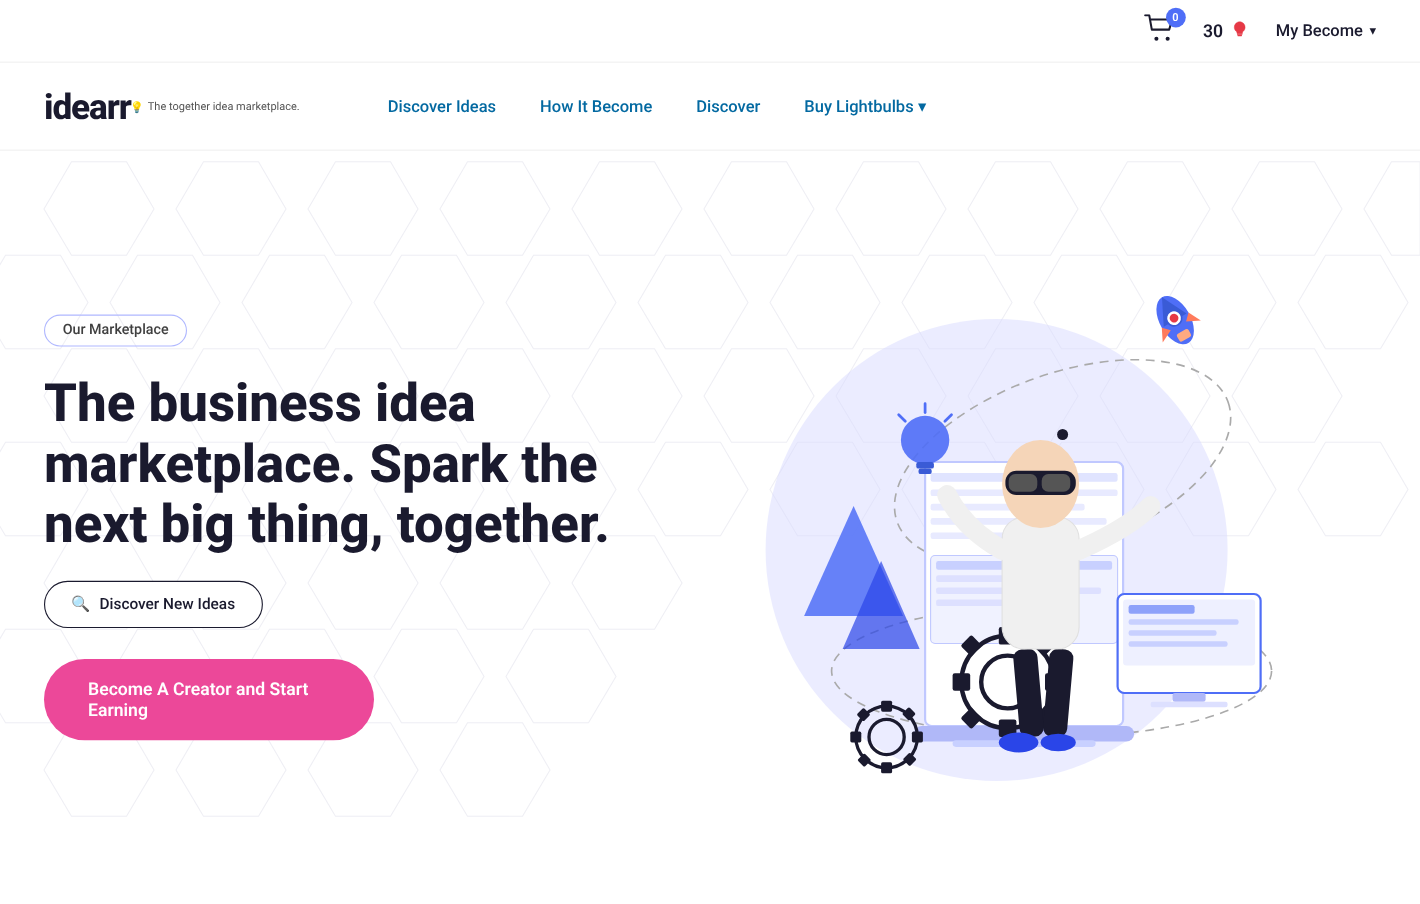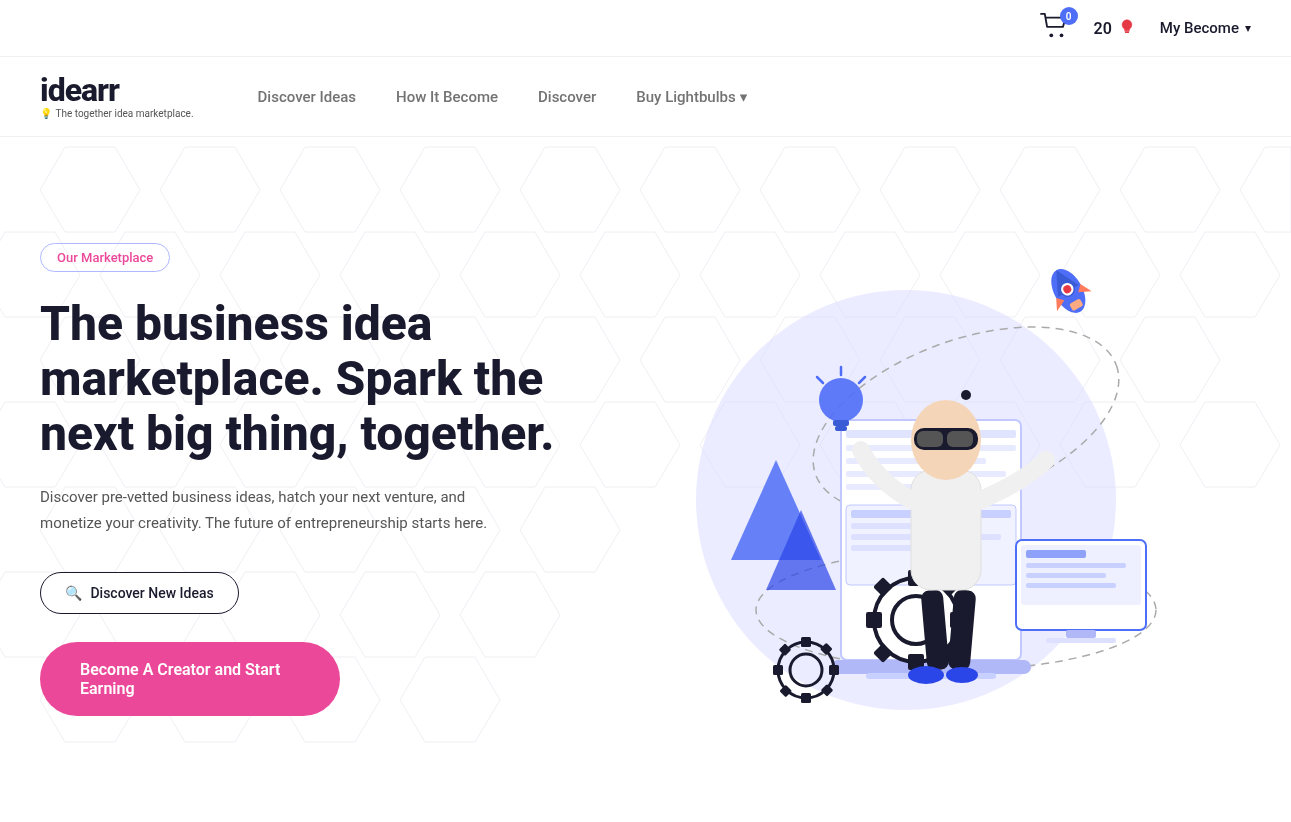--- a/index.html
+++ b/index.html
@@ -73,22 +73,22 @@
     
     .navbar {
       display: flex;
       align-items: center;
       padding: 0 40px;
       height: 80px;
       border-bottom: 1px solid #f0f0f0;
     }
     .logo-area {
       display: flex;
-      flex-direction: column;
-      margin-right: 64px;
+      flex-direction: row;
+      margin-right: 80px;
       text-decoration: none;
     }
     .logo-text {
       font-size: 32px;
       font-weight: 800;
       color: #1a1a2e;
       letter-spacing: -1px;
       line-height: 1;
     }
     .logo-tagline {
@@ -104,21 +104,21 @@
       font-size: 10px;
     }
     .nav-links {
       display: flex;
       align-items: center;
       gap: 40px;
       list-style: none;
     }
     .nav-links li a {
       text-decoration: none;
-      color: #737373;
+      color: #0369a1;
       font-size: 15px;
       font-weight: 500;
     }
     .nav-item-dropdown {
       display: flex;
       align-items: center;
       gap: 4px;
     }
 
     
@@ -151,21 +151,21 @@
       align-items: center;
     }
 
     
     .badge-pill {
       display: inline-block;
       border: 1.5px solid #b0b8ff;
       border-radius: 50px;
       padding: 6px 16px;
       font-size: 13px;
-      color: #ec4899;
+      color: #404040;
       font-weight: 500;
       margin-bottom: 24px;
     }
 
     
     .hero-heading {
       font-size: 48px;
       font-weight: 800;
       line-height: 1.15;
       color: #1a1a2e;
@@ -226,21 +226,21 @@
   <div class="cart-wrapper">
     <svg class="cart-icon-svg" viewBox="0 0 32 28" fill="none" xmlns="http://www.w3.org/2000/svg">
       <path d="M1 1h4l2.5 14h17l3-10H7" stroke="#1a1a2e" stroke-width="2" stroke-linecap="round" stroke-linejoin="round"></path>
       <circle cx="12" cy="24" r="2" fill="#1a1a2e"></circle>
       <circle cx="23" cy="24" r="2" fill="#1a1a2e"></circle>
     </svg>
     <div class="cart-badge">0</div>
   </div>
 
   <div class="lightbulb-count">
-    <span>20</span>
+    <span>30</span>
     <svg class="lightbulb-icon" viewBox="0 0 18 22" fill="none" xmlns="http://www.w3.org/2000/svg">
       <path d="M9 1C5.686 1 3 3.686 3 7c0 2.21 1.13 4.16 2.84 5.31L6 14h6l.16-1.69C13.87 11.16 15 9.21 15 7c0-3.314-2.686-6-6-6z" fill="#e63946" stroke="#e63946" stroke-width="0.5"></path>
       <rect x="6" y="14" width="6" height="1.5" rx="0.5" fill="#e63946"></rect>
       <rect x="6.5" y="15.5" width="5" height="1.5" rx="0.5" fill="#e63946"></rect>
     </svg>
   </div>
 
   <div class="my-account-btn">
     <span>My Become</span>
     <span class="chevron-down">▾</span>
@@ -345,21 +345,20 @@
       <polygon points="305,520 355,520 380,563 355,605 305,605 280,563"></polygon>
       <polygon points="425,520 475,520 500,563 475,605 425,605 400,563"></polygon>
     </g>
   </svg>
 
   <div class="hero-content">
     <div class="badge-pill">Our Marketplace</div>
 
     <h1 class="hero-heading">The business idea marketplace. Spark the next big thing, together.</h1>
 
-    <p class="hero-description">Discover pre-vetted business ideas, hatch your next venture, and monetize your creativity. The future of entrepreneurship starts here.</p>
 
     <div style="margin-bottom: 8px;">
       <a href="#" class="btn-outline">
         <span>🔍</span>
         <span>Discover New Ideas</span>
       </a>
     </div>
 
     <a href="#" class="btn-primary">
       <span>Become A Creator and Start Earning</span>

